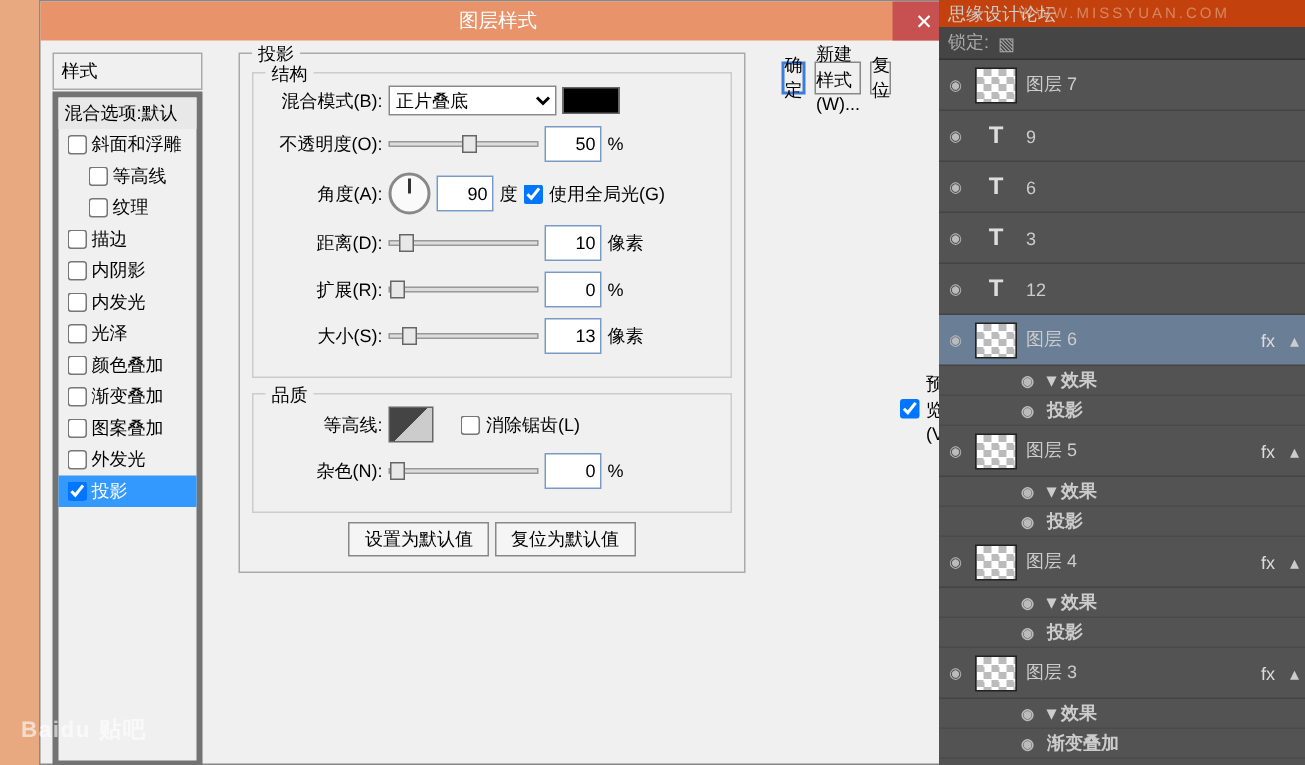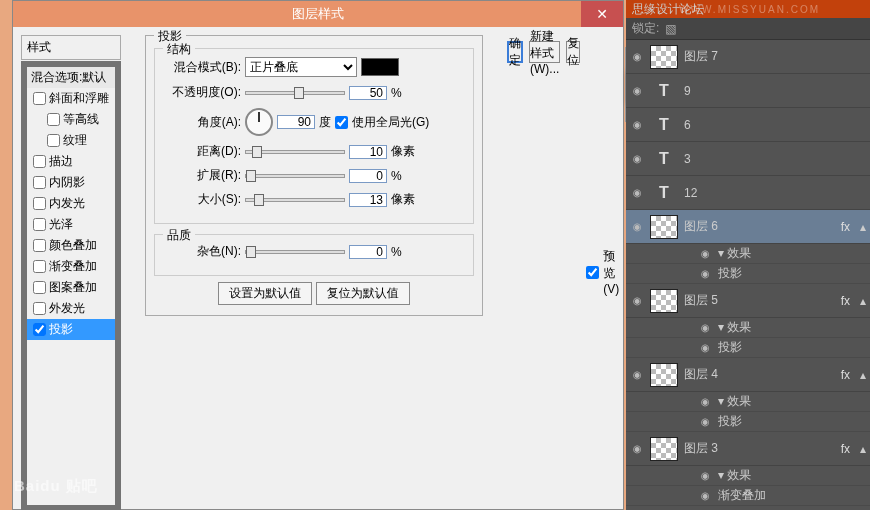--- a/index.html
+++ b/index.html
@@ -1,59 +1,59 @@
 <!DOCTYPE html>
 <html><head>
 <meta charset="utf-8">
 <style>
 * { box-sizing: border-box; font-family: "Microsoft YaHei", Arial, sans-serif; font-size: 12px; margin: 0; padding: 0; }
 body { background: #e8a880; width: 870px; height: 510px; overflow: hidden; position: relative; }
-.dialog { position: absolute; left: 12px; top: 0; width: 612px; height: 510px; background: #f0f0f0; border: 1px solid #888; }
+.dialog { position: absolute; left: 26px; top: 0; width: 612px; height: 510px; background: #f0f0f0; border: 1px solid #888; }
 .titlebar { height: 26px; background: #e8936a; color: #fff; display: flex; align-items: center; justify-content: center; position: relative; }
 .titlebar-title { font-size: 13px; }
 .titlebar-close { position: absolute; right: 0; top: 0; width: 42px; height: 26px; background: #c75050; color: #fff; display: flex; align-items: center; justify-content: center; cursor: pointer; font-size: 14px; }
 .dialog-body { display: flex; height: calc(100% - 26px); padding: 8px; gap: 24px; }
 .styles-col { width: 100px; }
 .styles-hdr { border: 1px solid #aaa; padding: 3px 5px; margin-bottom: 1px; background: #f0f0f0; }
-.styles-list { border: 6px solid #737373; height: 450px; }
+.styles-list { border: 4px solid #737373; height: 450px; }
 .style-item { padding: 2px 4px; display: flex; align-items: center; gap: 3px; cursor: pointer; }
 .style-item.blend { background: #e8e8e8; }
 .style-item.selected { background: #3399ff; color: #fff; }
 .style-item input[type=checkbox] { margin-left: 2px; }
 .style-item.indent { padding-left: 18px; }
 .center-col { flex: 1; }
 .fieldset { border: 1px solid #aaa; margin-bottom: 6px; padding: 8px 8px 10px 8px; position: relative; }
 .fieldset-legend { position: absolute; top: -8px; left: 8px; background: #f0f0f0; padding: 0 4px; }
 .inner-fieldset { border: 1px solid #ccc; padding: 8px; position: relative; margin-top: 4px; }
 .inner-legend { position: absolute; top: -8px; left: 8px; background: #f0f0f0; padding: 0 4px; }
 .form-row { display: flex; align-items: center; margin-bottom: 7px; gap: 4px; }
 .form-label { width: 78px; text-align: right; }
 .slider { flex: none; width: 100px; height: 4px; background: #ddd; border: 1px solid #999; position: relative; }
 .slider-thumb { position: absolute; top: -5px; width: 10px; height: 12px; background: #e8e8e8; border: 1px solid #666; }
-.num-input { width: 38px; height: 14px; border: 1px solid #7a9ac5; text-align: right; padding-right: 3px; background: #fff; }
+.num-input { width: 38px; height: 24px; border: 1px solid #7a9ac5; text-align: right; padding-right: 3px; background: #fff; }
 select.combo { width: 112px; height: 20px; border: 1px solid #888; background: #fff; }
 .color-swatch { width: 38px; height: 18px; background: #000; border: 1px solid #666; }
 .angle-dial { width: 28px; height: 28px; border: 2px solid #888; border-radius: 50%; background: #fafafa; position: relative; }
 .angle-dial::after { content: ""; position: absolute; left: 50%; top: 50%; width: 2px; height: 10px; background: #333; transform-origin: top; transform: translate(-50%,0) rotate(180deg); }
 .contour-swatch { width: 30px; height: 24px; border: 1px solid #666; background: linear-gradient(135deg,#444 0%, #444 50%, #ccc 50%, #ccc 100%); }
 .btn { border: 1px solid #888; background: #f5f5f5; padding: 2px 10px; cursor: pointer; }
 .right-col { width: 108px; display: flex; flex-direction: row; gap: 6px; padding-top: 6px; }
 .right-btn { border: 1px solid #888; background: #f0f0f0; height: 22px; display: flex; align-items: center; justify-content: center; cursor: pointer; }
 .right-btn.primary { border: 2px solid #3b7dd8; }
 .preview-chk { display: flex; align-items: center; gap: 4px; justify-content: center; margin-top: 2px; }
 .preview-box { width: 75px; height: 75px; border: 1px solid #999; background: #fafafa; margin: 6px auto 0; display: flex; align-items: center; justify-content: center; }
 .preview-inner { width: 32px; height: 32px; background: #595959; box-shadow: 2px 2px 6px rgba(0,0,0,.4); }
 
 
 .panel { position: absolute; right: 0; top: 0; width: 244px; height: 510px; background: #535353; color: #ccc; font-size: 11px; }
 .panel-top { height: 18px; background: #c2410c; display:flex; align-items:center; padding:0 6px; gap:6px; }
 .panel-hdr { height: 22px; background: #454545; display: flex; align-items: center; padding: 0 6px; gap: 6px; font-size: 11px; color:#aaa; border-bottom:1px solid #333; }
 .layer-row { display: flex; align-items: center; height: 34px; border-bottom: 1px solid #444; padding-left: 4px; gap: 6px; }
 .layer-row.selected { background: #6a7e95; }
-.sub-row { display: flex; align-items: center; height: 20px; padding-left: 72px; gap: 6px; font-size: 11px; color: #ccc; border-bottom: 1px solid #4a4a4a; }
+.sub-row { display: flex; align-items: center; height: 20px; padding-left: 52px; gap: 6px; font-size: 11px; color: #ccc; border-bottom: 1px solid #4a4a4a; font-weight: bold; }
 .eye { width: 14px; height: 14px; display:flex; align-items:center; justify-content:center; }
 .eye::before { content: "◉"; color: #bbb; font-size: 10px; }
 .thumb { width: 28px; height: 24px; border: 1px solid #222; background: repeating-conic-gradient(#bbb 0% 25%, #fff 0% 50%) 0 0/10px 10px; }
 .t-thumb { width: 28px; height: 24px; display:flex; align-items:center; justify-content:center; color:#ddd; font-size:16px; font-weight:bold; }
 .layer-name { flex: 1; }
 .fx-badge { color: #ddd; margin-right: 4px; }
 .tri { color: #ccc; margin-right: 4px; }
 .watermark { position:absolute; left:14px; bottom:14px; color:rgba(255,255,255,.6); font-size:15px; font-weight:bold; letter-spacing:1px; }
 .watermark2 { position:absolute; right:50px; top:4px; color:rgba(255,255,255,.35); font-size:10px; letter-spacing:2px; }
 </style>
@@ -169,20 +169,27 @@
             <div class="slider">
                 <div class="slider-thumb" style="left:8px"></div>
               </div>
             <input class="num-input" value="13" style="">
             <span>像素</span>
           </div>
         </div>
         <div class="inner-fieldset" style="margin-top:10px">
           <span class="inner-legend">品质</span>
           <div class="form-row">
+            <span class="form-label">等高线:</span>
+            <div class="contour-swatch"></div>
+            <span style="width:10px"></span>
+            <input type="checkbox" style="">
+            <span>消除锯齿(L)</span>
+          </div>
+          <div class="form-row">
             <span class="form-label">杂色(N):</span>
             <div class="slider">
                 <div class="slider-thumb" style="left:0"></div>
               </div>
             <input class="num-input" value="0" style="">
             <span>%</span>
           </div>
         </div>
         <div style="text-align:center;margin-top:6px">
           <button class="btn">设置为默认值</button>

